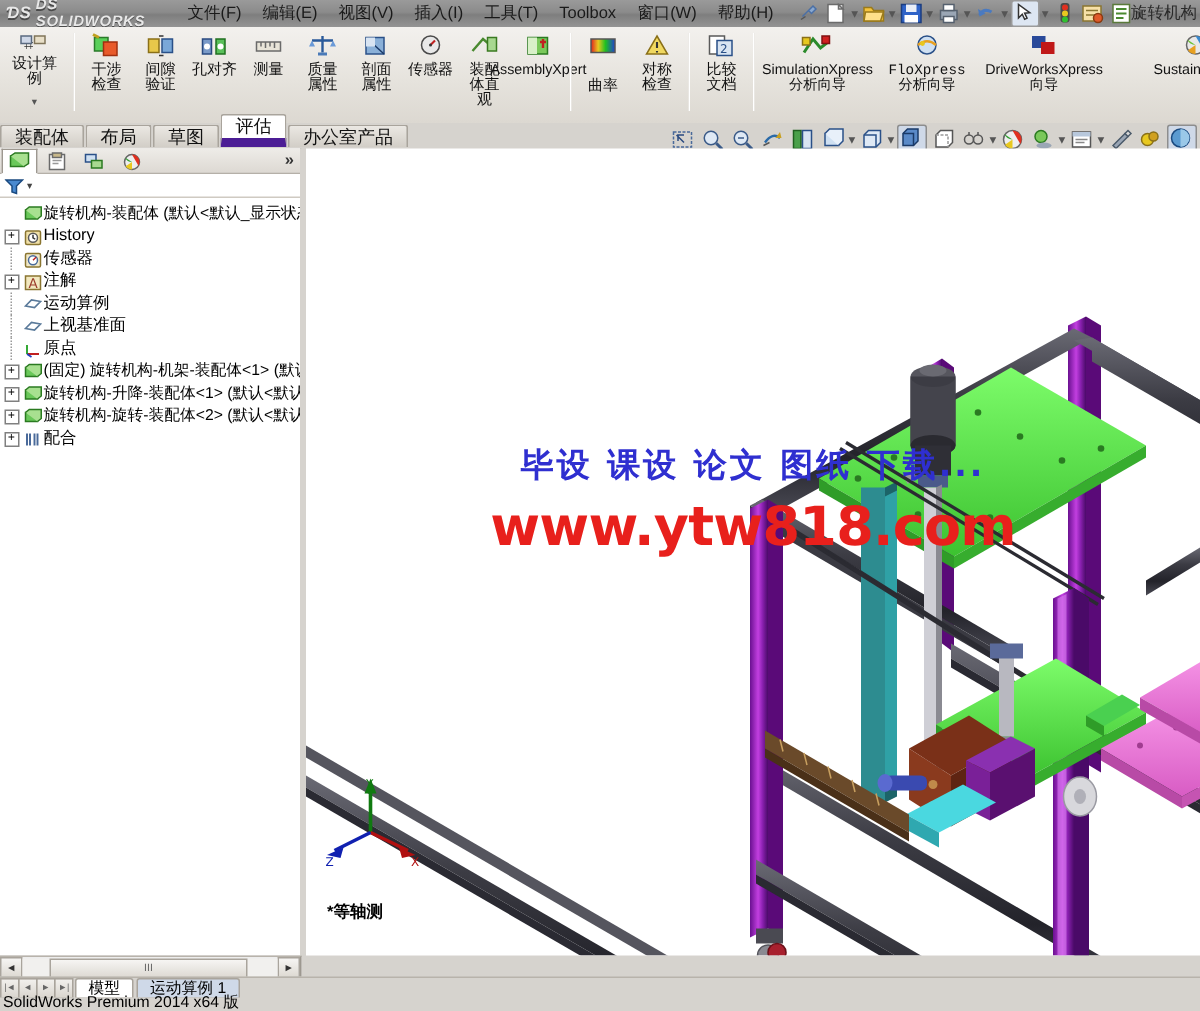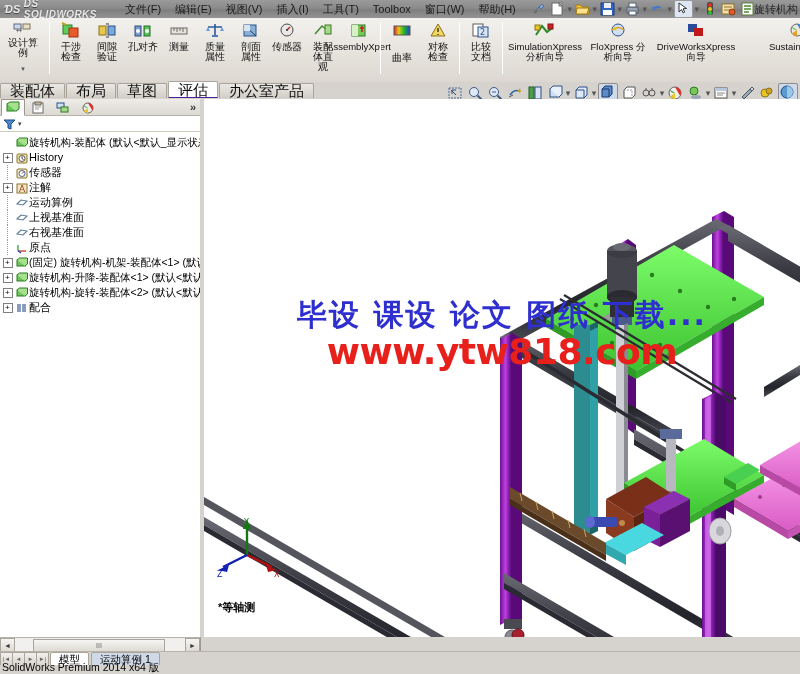--- a/index.html
+++ b/index.html
@@ -49,26 +49,26 @@
   .rb-sep{width:1px;height:52px;background:#c3bdb4;margin:4px 3px 0 3px;border-right:1px solid #fff;}
   .rb-big{min-width:40px;}
   .ico{display:block;margin:1px auto 0;}
 
   
   .cmdtabs{
     position:absolute;left:0;top:82px;width:800px;height:16px;
     background:#d6d3ce;display:flex;align-items:flex-end;
   }
   .ct{
-    height:14px;line-height:14px;padding:0 9px;font-size:15px;
+    height:14px;line-height:14px;padding:0 9px;font-size:12px;
     background:linear-gradient(180deg,#ebe8e3,#d2cec7);
     border:1px solid #a9a49c;border-bottom:none;margin-right:1px;color:#111;
     border-radius:2px 2px 0 0;
   }
-  .ct.active{background:#fff;border-bottom:1px solid #4c1d95;height:15px;line-height:15px;font-weight:normal;}
+  .ct.active{background:#fff;border-bottom:6px solid #4c1d95;height:15px;line-height:15px;font-weight:normal;}
 
   
   .viewtoolbar{
     position:absolute;left:445px;top:83px;height:20px;
     display:flex;align-items:center;
   }
   .vt{width:18px;height:18px;margin:0 1px;display:block;}
   .vt.pressed{border:1px solid #8e8e8e;background:#cfd9e8;border-radius:2px;}
 
   
@@ -104,21 +104,21 @@
   
   .splitter{position:absolute;left:200px;top:99px;width:4px;height:538px;background:#d6d3ce;}
   .graphics{
     position:absolute;left:204px;top:99px;width:596px;height:538px;
     background:#ffffff;overflow:hidden;
   }
   .g-inner{position:absolute;inset:0;}
 
   
   .wm{position:absolute;left:0;width:596px;text-align:center;pointer-events:none;}
-  .wm1{top:196px;font-size:30px;font-weight:bold;color:#2f2fd0;letter-spacing:2px;
+  .wm1{top:196px;font-size:22px;font-weight:bold;color:#2f2fd0;letter-spacing:2px;
        font-family:"DejaVu Sans",sans-serif;}
   .wm2{top:232px;font-size:36px;font-weight:bold;color:#e8201c;letter-spacing:-.5px;
        font-family:"DejaVu Sans",sans-serif;}
 
   
   .triad{position:absolute;left:10px;bottom:58px;width:70px;height:64px;}
   .viewlabel{position:absolute;left:14px;bottom:22px;font-size:11px;font-weight:bold;color:#000;}
 
   
   .hscroll{
@@ -379,21 +379,21 @@
     <div class="rb-sep"></div>
 
     <div class="rb-item" style="min-width:72px;">
       <svg class="ico" width="26" height="20">
           <path d="M4 14 l6-9 5 6 5-4" stroke="#2a8a2a" fill="none" stroke-width="2"></path>
           <rect x="3" y="4" width="5" height="5" fill="#e8c820" stroke="#8a7018"></rect>
           <rect x="16" y="3" width="5" height="5" fill="#d02020" stroke="#801010"></rect>
         </svg>
       <span class="rb-label" style="max-width:88px;font-size:9.5px;line-height:10px;">SimulationXpress 分析向导</span>
     </div>
-    <div class="rb-item" style="min-width:62px;">
+    <div class="rb-item" style="min-width:62px;font-family:Liberation Mono, monospace;">
       <svg class="ico" width="22" height="20">
           <circle cx="11" cy="9" r="6" fill="#cfe0f2" stroke="#2a5088"></circle>
           <path d="M5 9 q6-5 12 0" stroke="#e8a020" fill="none" stroke-width="1.6"></path>
           <circle cx="8" cy="8" r="1.6" fill="#e8c820"></circle>
         </svg>
       <span class="rb-label" style="max-width:66px;font-size:9.5px;line-height:10px;">FloXpress 分析向导</span>
     </div>
     <div class="rb-item" style="min-width:82px;">
       <svg class="ico" width="22" height="20">
           <rect x="3" y="3" width="9" height="8" fill="#2a4a9a"></rect>
@@ -639,31 +639,20 @@
       <div class="tnode">
         <span class="tg">
             <span class="dotline"></span>
           </span>
         <span class="tico">
           <svg width="14" height="12">
               <path d="M2 7 l4-4 6 1 -4 4 z" fill="none" stroke="#5a7a9a" stroke-width="1.1"></path>
             </svg>
         </span>
         <span class="tlabel">上视基准面</span>
-      </div>
-      <div class="tnode">
-        <span class="tg">
-            <span class="dotline"></span>
-          </span>
-        <span class="tico">
-          <svg width="14" height="12">
-              <path d="M2 7 l4-4 6 1 -4 4 z" fill="none" stroke="#5a7a9a" stroke-width="1.1"></path>
-            </svg>
-        </span>
-        <span class="tlabel">右视基准面</span>
       </div>
 
       <div class="tnode">
         <span class="tg">
             <span class="dotline"></span>
           </span>
         <span class="tico">
           <svg width="14" height="12">
               <path d="M3 9 h8" stroke="#c02020" stroke-width="1.2"></path>
               <path d="M3 9 v-6" stroke="#20a020" stroke-width="1.2"></path>

